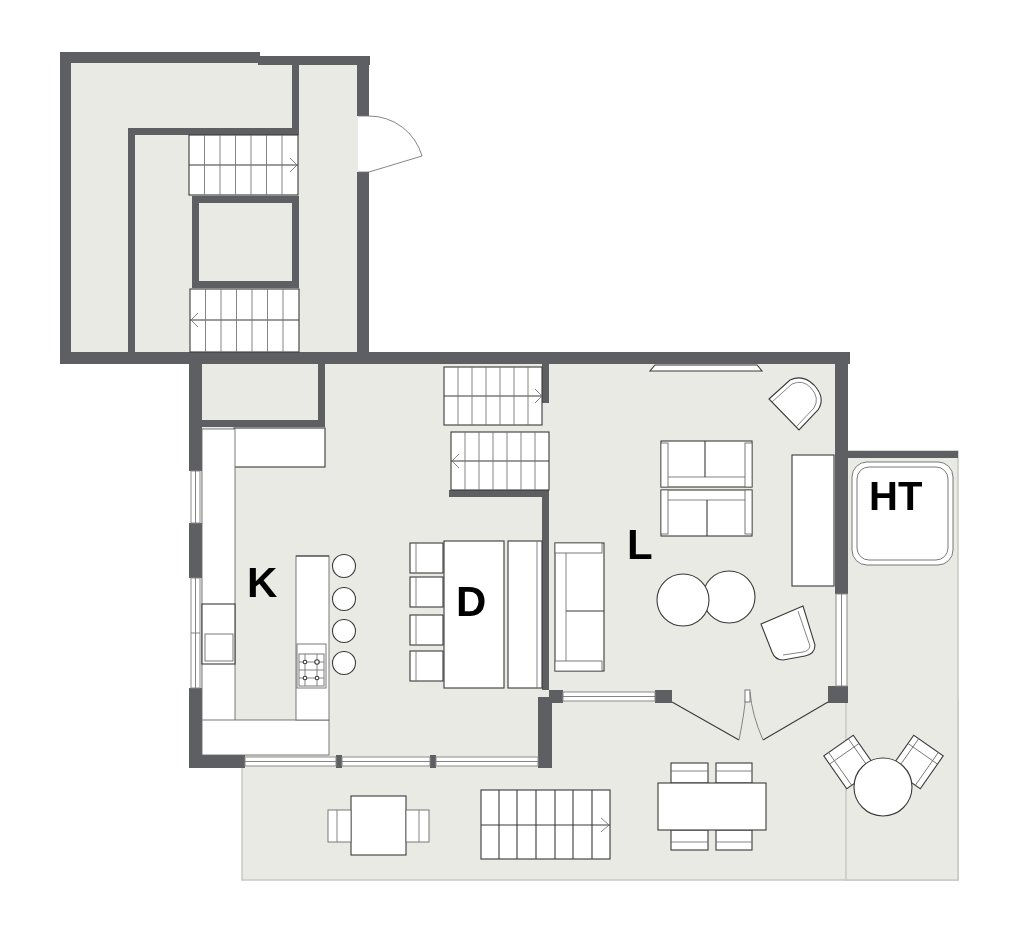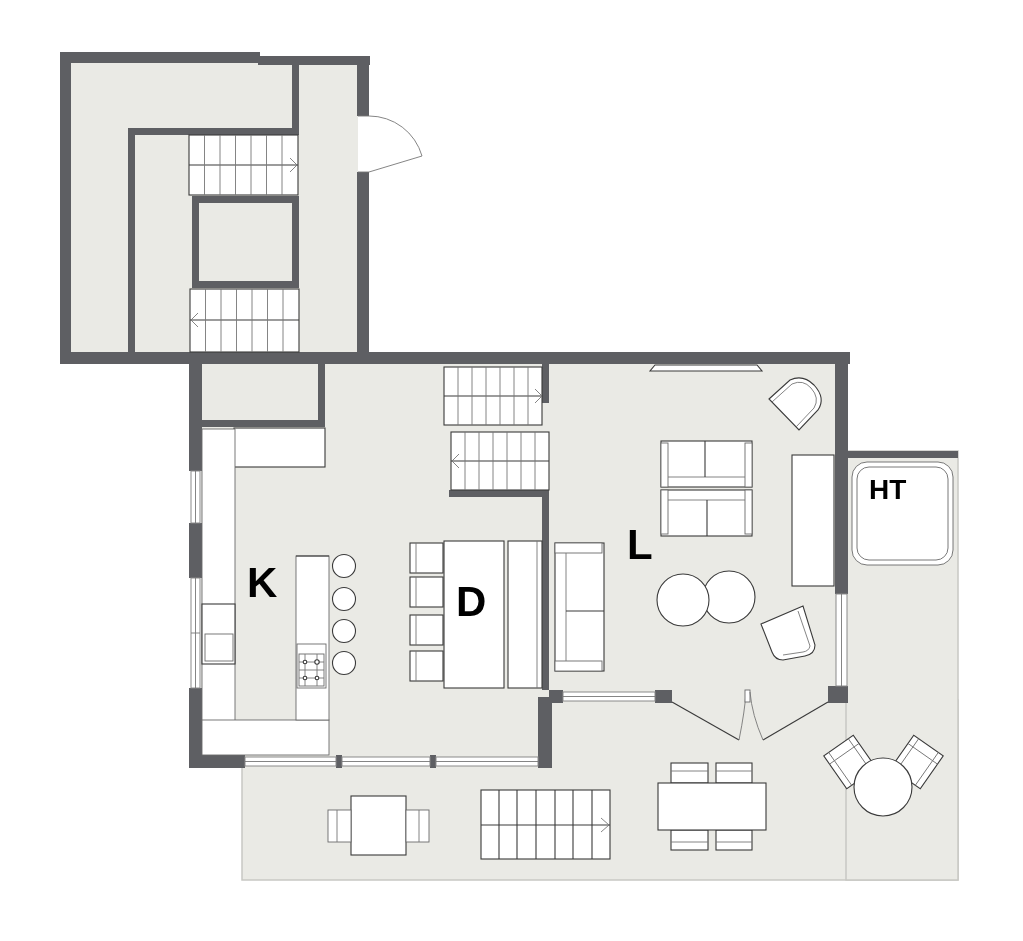--- a/index.html
+++ b/index.html
@@ -303,13 +303,13 @@
       <line class="line-thin" x1="905" y1="742" x2="905" y2="782"></line>
       <line class="line-thin" x1="929" y1="742" x2="929" y2="782"></line>
     </g>
     <circle class="fx" cx="883" cy="787" r="29"></circle>
   </g>
 </svg>
 
 <div class="room-label" id="label-kitchen" style="left: 247px; top: 562px; font-size: 42px;">K</div>
 <div class="room-label" id="label-dining" style="left: 456px; top: 581px; font-size: 42px;">D</div>
 <div class="room-label" id="label-living" style="left: 627px; top: 524px; font-size: 42px;">L</div>
-<div class="room-label" id="label-hot-tub" style="left: 869px; top: 476px; font-size: 28px;">HT</div>
+<div class="room-label" id="label-hot-tub" style="left: 869px; top: 476px; font-size: 40px;">HT</div>
 
 </body></html>

